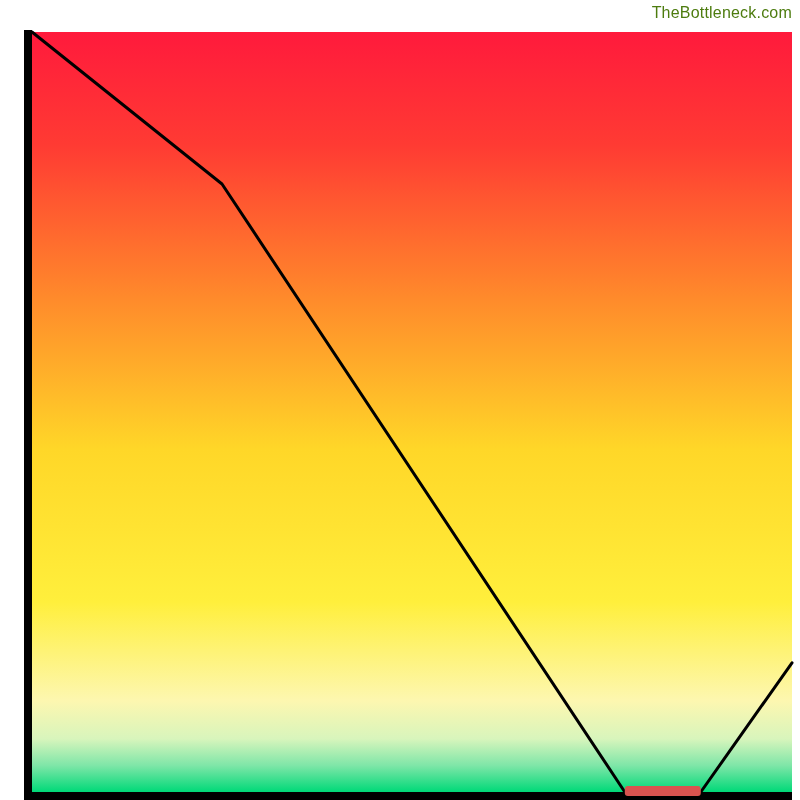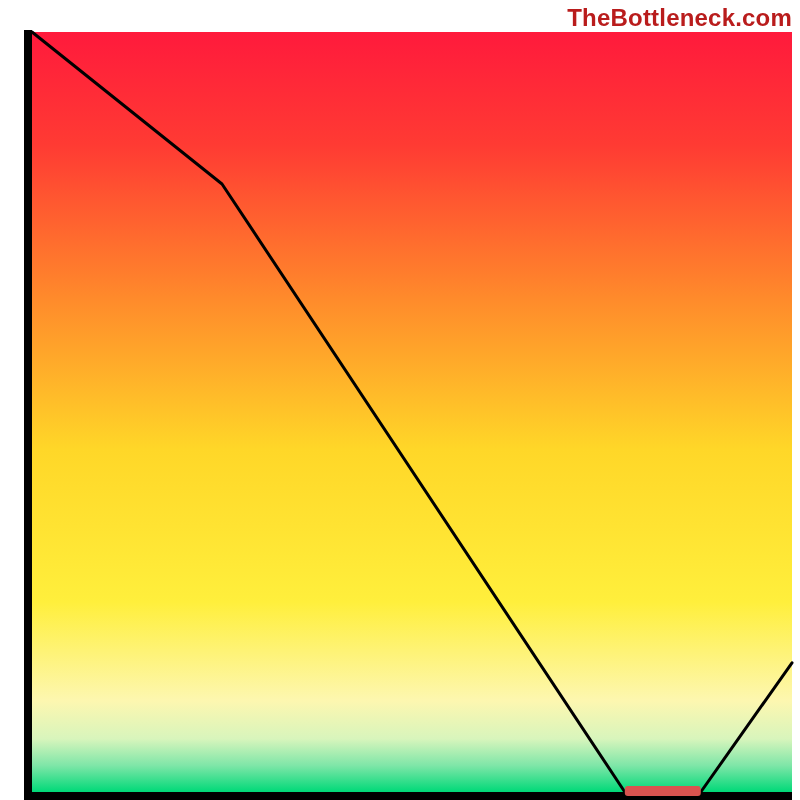--- a/index.html
+++ b/index.html
@@ -12,23 +12,23 @@
   }
   .container {
     position: relative;
     width: 800px;
     height: 800px;
   }
   .attribution {
     position: absolute;
     top: 4px;
     right: 8px;
-    font-size: 24px;
-    font-weight: bold;
-    color: #b91c1c;
+    font-size: 16px;
+    font-weight: normal;
+    color: #4d7c0f;
     letter-spacing: 0.2px;
   }
   svg {
     display: block;
   }
 </style>
 </head>
 <body>
 
 <div class="container">

